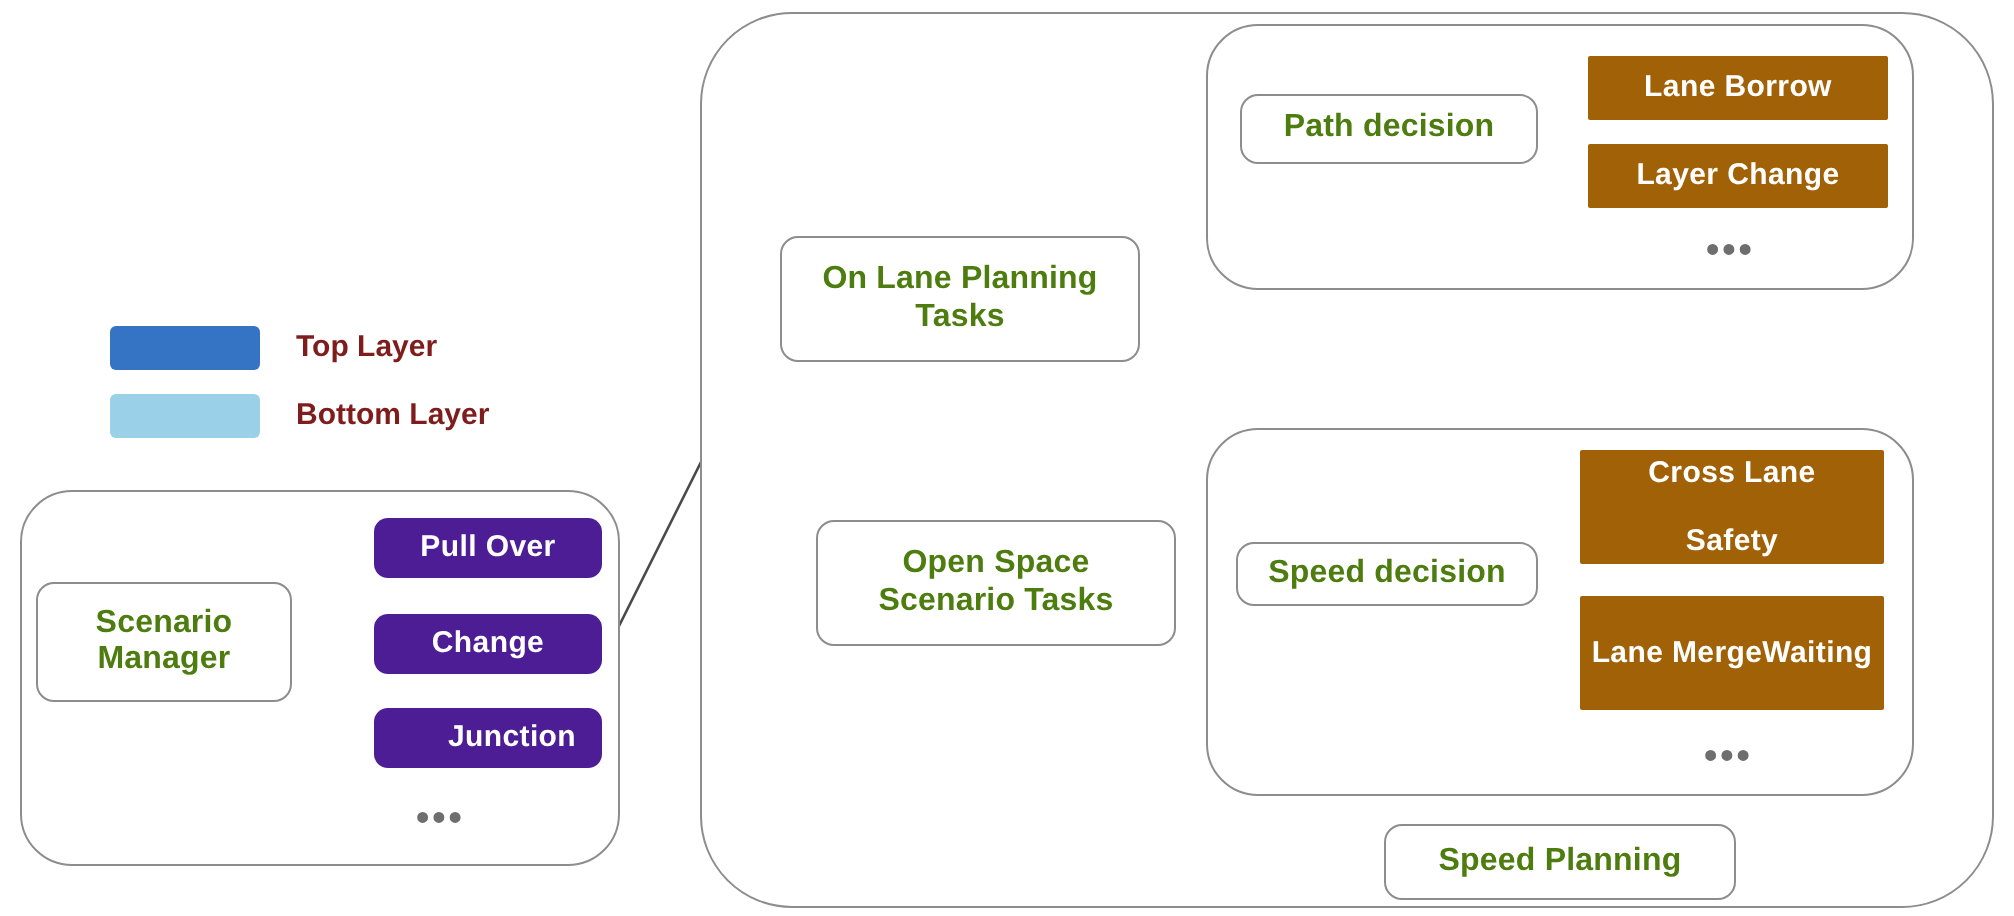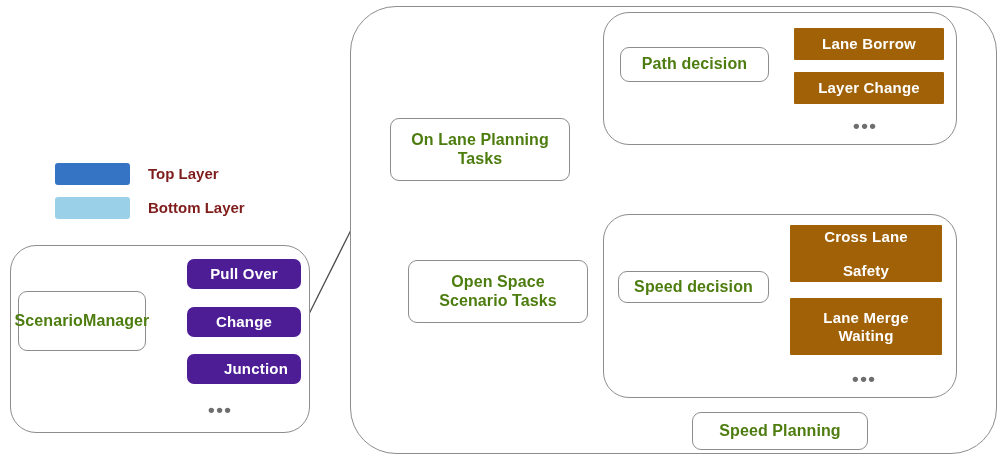--- a/index.html
+++ b/index.html
@@ -70,21 +70,21 @@
   </svg>
 
   <div class="legend-swatch" style="left:55px;top:163px;width:75px;height:22px;background:#3573c4;"></div>
   <div class="legend-label" style="left:148px;top:165px;">Top Layer</div>
 
   <div class="legend-swatch" style="left:55px;top:197px;width:75px;height:22px;background:#9ad0e8;"></div>
   <div class="legend-label" style="left:148px;top:199px;">Bottom Layer</div>
 
   <div class="container" style="left:10px;top:245px;width:298px;height:186px;position:absolute;"></div>
 
-  <div class="node plain" style="left:18px;top:291px;width:128px;height:60px;flex-direction:row;">
+  <div class="node plain" style="left:18px;top:291px;width:128px;height:60px;flex-direction:column;">
     <span>Scenario</span>
     <span>Manager</span>
   </div>
 
   <div class="node chip top" style="left:174px;top:259px;width:114px;height:30px;">
     <span>Pull  Over</span>
   </div>
   <div class="node chip top" style="left:174px;top:307px;width:114px;height:30px;">
     <span>Change</span>
   </div>
@@ -126,21 +126,21 @@
 
   <div class="node plain" style="left:618px;top:271px;width:151px;height:32px;">
     <span>Speed decision</span>
   </div>
 
   <div class="node chip bottom" style="left:790px;top:225px;width:152px;height:57px;flex-direction:column;gap:16px;">
     <span>Cross Lane</span>
     <span>Safety</span>
   </div>
 
-  <div class="node chip bottom" style="left:790px;top:298px;width:152px;height:57px;flex-direction:column;">
+  <div class="node chip bottom" style="left:790px;top:298px;width:152px;height:57px;flex-direction:row;">
     <span>Lane Merge</span>
     <span>Waiting</span>
   </div>
 
   <div class="dots" style="left:852px;top:369px;">•••</div>
 
   <div class="node plain" style="left:692px;top:412px;width:176px;height:38px;">
     <span>Speed Planning</span>
   </div>
 

